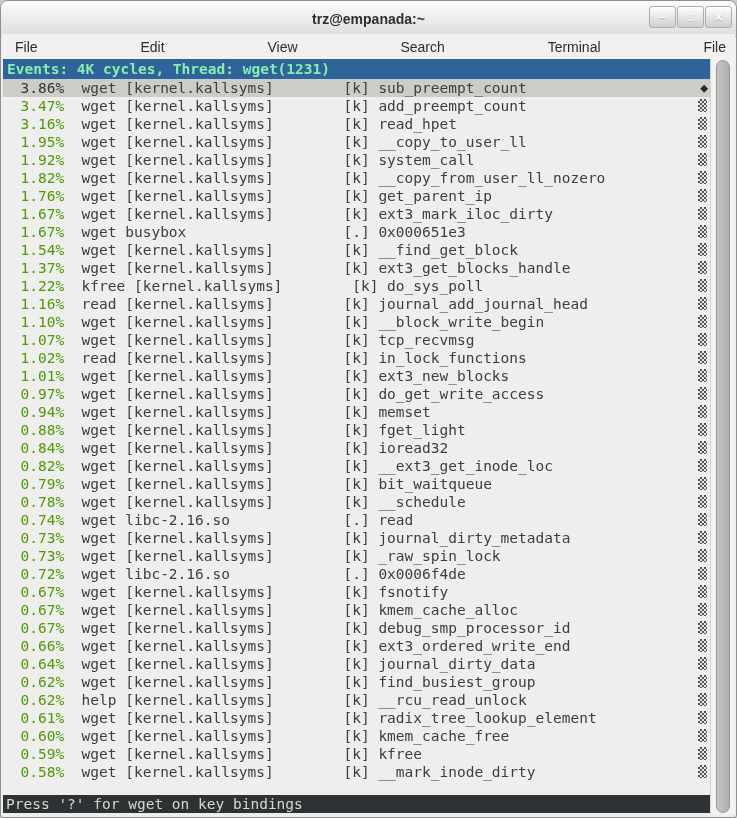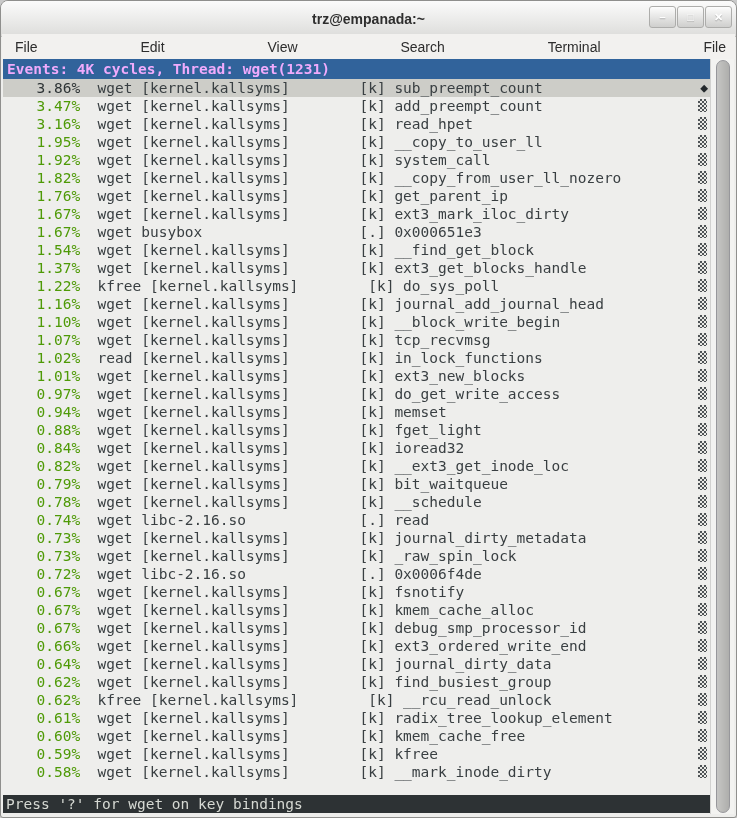--- a/index.html
+++ b/index.html
@@ -35,24 +35,24 @@
   .menu-item{padding:3px 9px;font-size:14px;color:#2d2d2d;}
   
   .term{
     position:absolute;top:58px;left:2px;right:26px;bottom:3px;
     background:#eeeeec;
     font-family:"DejaVu Sans Mono","Liberation Mono",monospace;
     font-size:14.5px;overflow:hidden;
   }
   .events-header{
     height:20px;line-height:20px;background:var(--header-bg);
-    color:#f0abfc;font-weight:bold;white-space:pre;padding-left:4px;
+    color:#86efac;font-weight:bold;white-space:pre;padding-left:4px;
   }
   .rows{position:absolute;top:20px;left:0;right:0;}
-  .row{position:relative;height:18px;line-height:18px;white-space:pre;color:#393f42;padding-left:16px;}
+  .row{position:relative;height:18px;line-height:18px;white-space:pre;color:#393f42;}
   .row.selected{background:var(--sel-bg);}
   .row .pct{color:var(--pct-green);}
   .row.selected .pct{color:#2e3436;}
   .dither{
     position:absolute;right:3px;top:2px;width:9px;height:13px;
     background-image:conic-gradient(#4e5356 25%,#e9e9e5 0 50%,#4e5356 0 75%,#e9e9e5 0);
     background-size:4px 4px;
   }
   .cursor-diamond{
     position:absolute;right:2px;top:0;height:18px;line-height:18px;
@@ -110,21 +110,21 @@
         <div class="row"><span class="pct">  3.16%</span><span>  wget [kernel.kallsyms]        [k] read_hpet</span><span class="dither"></span></div>
         <div class="row"><span class="pct">  1.95%</span><span>  wget [kernel.kallsyms]        [k] __copy_to_user_ll</span><span class="dither"></span></div>
         <div class="row"><span class="pct">  1.92%</span><span>  wget [kernel.kallsyms]        [k] system_call</span><span class="dither"></span></div>
         <div class="row"><span class="pct">  1.82%</span><span>  wget [kernel.kallsyms]        [k] __copy_from_user_ll_nozero</span><span class="dither"></span></div>
         <div class="row"><span class="pct">  1.76%</span><span>  wget [kernel.kallsyms]        [k] get_parent_ip</span><span class="dither"></span></div>
         <div class="row"><span class="pct">  1.67%</span><span>  wget [kernel.kallsyms]        [k] ext3_mark_iloc_dirty</span><span class="dither"></span></div>
         <div class="row"><span class="pct">  1.67%</span><span>  wget busybox                  [.] 0x000651e3</span><span class="dither"></span></div>
         <div class="row"><span class="pct">  1.54%</span><span>  wget [kernel.kallsyms]        [k] __find_get_block</span><span class="dither"></span></div>
         <div class="row"><span class="pct">  1.37%</span><span>  wget [kernel.kallsyms]        [k] ext3_get_blocks_handle</span><span class="dither"></span></div>
         <div class="row"><span class="pct">  1.22%</span><span>  kfree [kernel.kallsyms]        [k] do_sys_poll</span><span class="dither"></span></div>
-        <div class="row"><span class="pct">  1.16%</span><span>  wget [kernel.kallsyms]        [k] journal_add_journal_head</span><span class="dither"></span></div>
+        <div class="row"><span class="pct">  1.16%</span><span>  read [kernel.kallsyms]        [k] journal_add_journal_head</span><span class="dither"></span></div>
         <div class="row"><span class="pct">  1.10%</span><span>  wget [kernel.kallsyms]        [k] __block_write_begin</span><span class="dither"></span></div>
         <div class="row"><span class="pct">  1.07%</span><span>  wget [kernel.kallsyms]        [k] tcp_recvmsg</span><span class="dither"></span></div>
         <div class="row"><span class="pct">  1.02%</span><span>  read [kernel.kallsyms]        [k] in_lock_functions</span><span class="dither"></span></div>
         <div class="row"><span class="pct">  1.01%</span><span>  wget [kernel.kallsyms]        [k] ext3_new_blocks</span><span class="dither"></span></div>
         <div class="row"><span class="pct">  0.97%</span><span>  wget [kernel.kallsyms]        [k] do_get_write_access</span><span class="dither"></span></div>
         <div class="row"><span class="pct">  0.94%</span><span>  wget [kernel.kallsyms]        [k] memset</span><span class="dither"></span></div>
         <div class="row"><span class="pct">  0.88%</span><span>  wget [kernel.kallsyms]        [k] fget_light</span><span class="dither"></span></div>
         <div class="row"><span class="pct">  0.84%</span><span>  wget [kernel.kallsyms]        [k] ioread32</span><span class="dither"></span></div>
         <div class="row"><span class="pct">  0.82%</span><span>  wget [kernel.kallsyms]        [k] __ext3_get_inode_loc</span><span class="dither"></span></div>
         <div class="row"><span class="pct">  0.79%</span><span>  wget [kernel.kallsyms]        [k] bit_waitqueue</span><span class="dither"></span></div>
@@ -132,21 +132,21 @@
         <div class="row"><span class="pct">  0.74%</span><span>  wget libc-2.16.so             [.] read</span><span class="dither"></span></div>
         <div class="row"><span class="pct">  0.73%</span><span>  wget [kernel.kallsyms]        [k] journal_dirty_metadata</span><span class="dither"></span></div>
         <div class="row"><span class="pct">  0.73%</span><span>  wget [kernel.kallsyms]        [k] _raw_spin_lock</span><span class="dither"></span></div>
         <div class="row"><span class="pct">  0.72%</span><span>  wget libc-2.16.so             [.] 0x0006f4de</span><span class="dither"></span></div>
         <div class="row"><span class="pct">  0.67%</span><span>  wget [kernel.kallsyms]        [k] fsnotify</span><span class="dither"></span></div>
         <div class="row"><span class="pct">  0.67%</span><span>  wget [kernel.kallsyms]        [k] kmem_cache_alloc</span><span class="dither"></span></div>
         <div class="row"><span class="pct">  0.67%</span><span>  wget [kernel.kallsyms]        [k] debug_smp_processor_id</span><span class="dither"></span></div>
         <div class="row"><span class="pct">  0.66%</span><span>  wget [kernel.kallsyms]        [k] ext3_ordered_write_end</span><span class="dither"></span></div>
         <div class="row"><span class="pct">  0.64%</span><span>  wget [kernel.kallsyms]        [k] journal_dirty_data</span><span class="dither"></span></div>
         <div class="row"><span class="pct">  0.62%</span><span>  wget [kernel.kallsyms]        [k] find_busiest_group</span><span class="dither"></span></div>
-        <div class="row"><span class="pct">  0.62%</span><span>  kfree [kernel.kallsyms]        [k] __rcu_read_unlock</span><span class="dither"></span></div>
+        <div class="row"><span class="pct">  0.62%</span><span>  help [kernel.kallsyms]        [k] __rcu_read_unlock</span><span class="dither"></span></div>
         <div class="row"><span class="pct">  0.61%</span><span>  wget [kernel.kallsyms]        [k] radix_tree_lookup_element</span><span class="dither"></span></div>
         <div class="row"><span class="pct">  0.60%</span><span>  wget [kernel.kallsyms]        [k] kmem_cache_free</span><span class="dither"></span></div>
         <div class="row"><span class="pct">  0.59%</span><span>  wget [kernel.kallsyms]        [k] kfree</span><span class="dither"></span></div>
         <div class="row"><span class="pct">  0.58%</span><span>  wget [kernel.kallsyms]        [k] __mark_inode_dirty</span><span class="dither"></span></div>
       </div>
     <div class="statusbar">Press '?' for wget on key bindings</div>
   </div>
 
   <div class="scrollbar">
     <div class="sb-thumb"></div>

